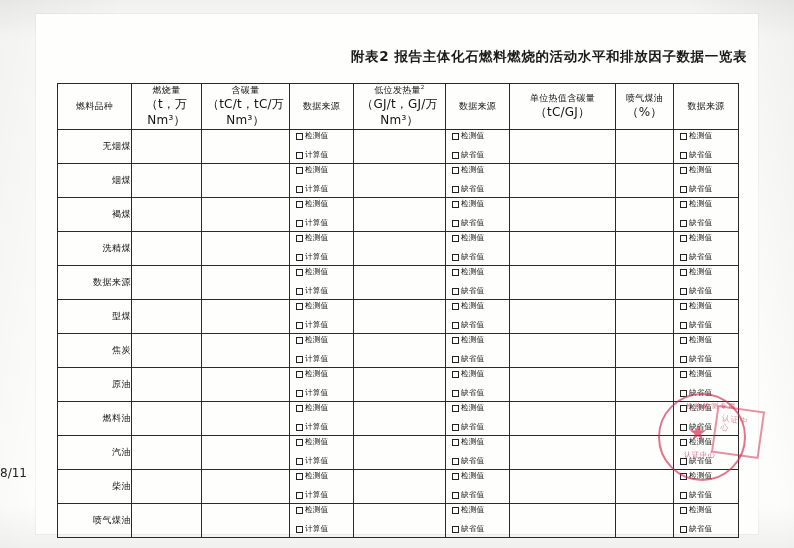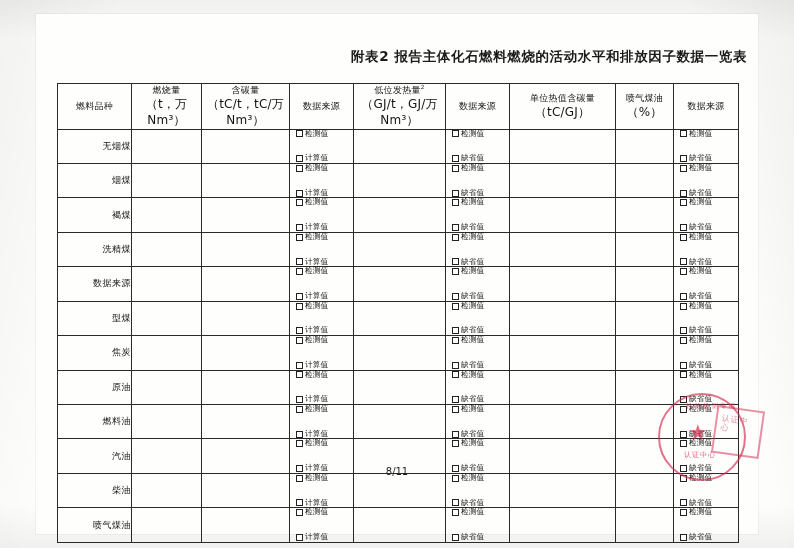--- a/index.html
+++ b/index.html
@@ -101,21 +101,21 @@
     letter-spacing: 0.5px;
   }
   td.blank { background: transparent; }
 
   .checks {
     display: flex;
     flex-direction: column;
     justify-content: center;
     align-items: flex-start;
     padding-left: 6px;
-    gap: 16px;
+    gap: 10px;
     height: 100%;
   }
   .chk {
     font-size: 7.6px;
     line-height: 1.15;
     white-space: nowrap;
     letter-spacing: 0.2px;
     display: flex;
     align-items: center;
     gap: 2px;
@@ -126,22 +126,22 @@
     height: 5px;
     border: 1px solid #222;
     background: #fff;
   }
 
   .page-num {
     position: absolute;
     left: 0;
     top: 466px;
     width: 794px;
-    text-align: center;
-    font-size: 10px;
+    text-align: left;
+    font-size: 12px;
     color: #222;
     font-family: "DejaVu Sans", sans-serif;
   }
 
   
   .seal {
     position: absolute;
     left: 655px;
     top: 390px;
     width: 96px;

